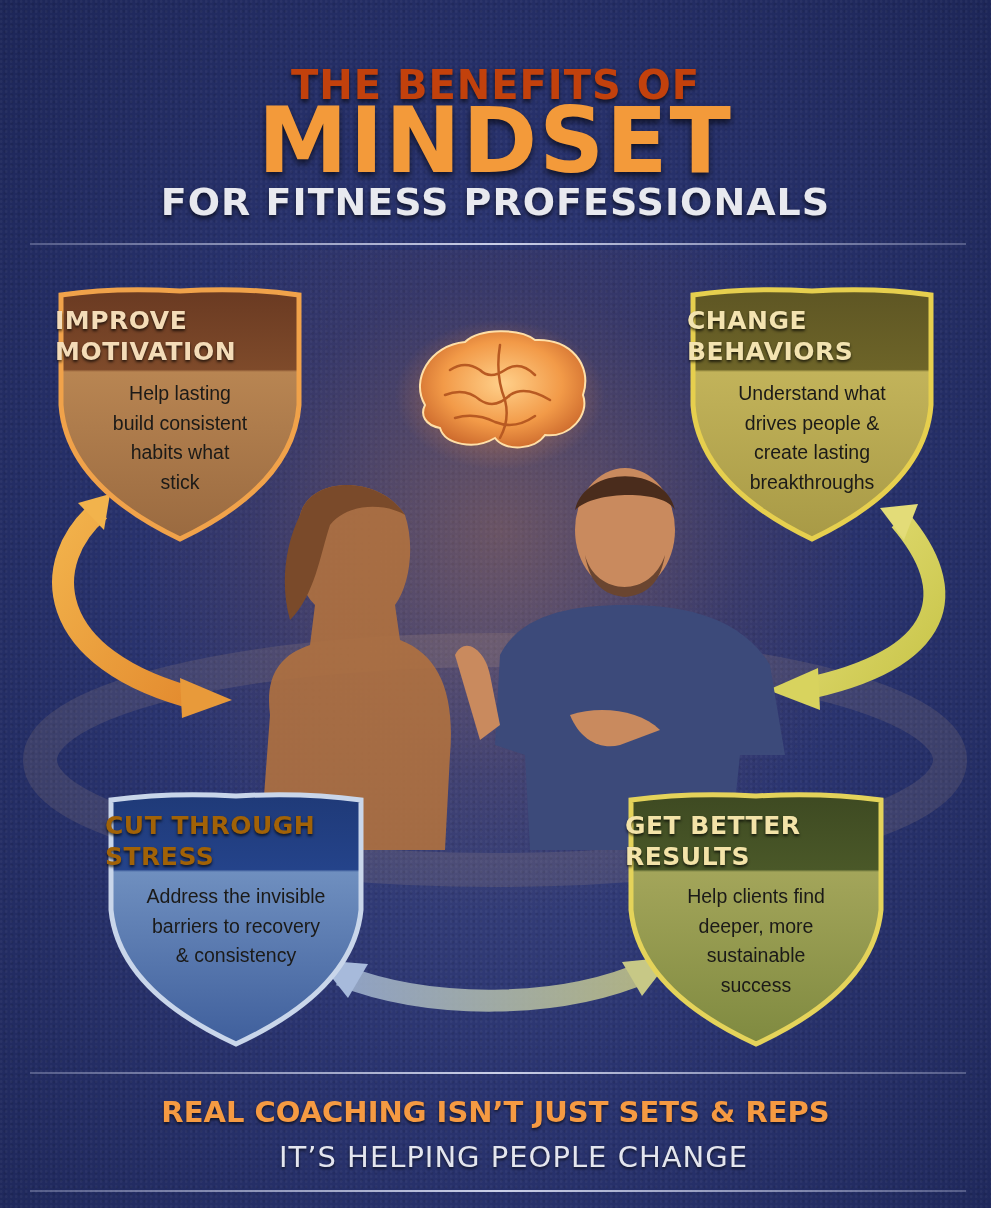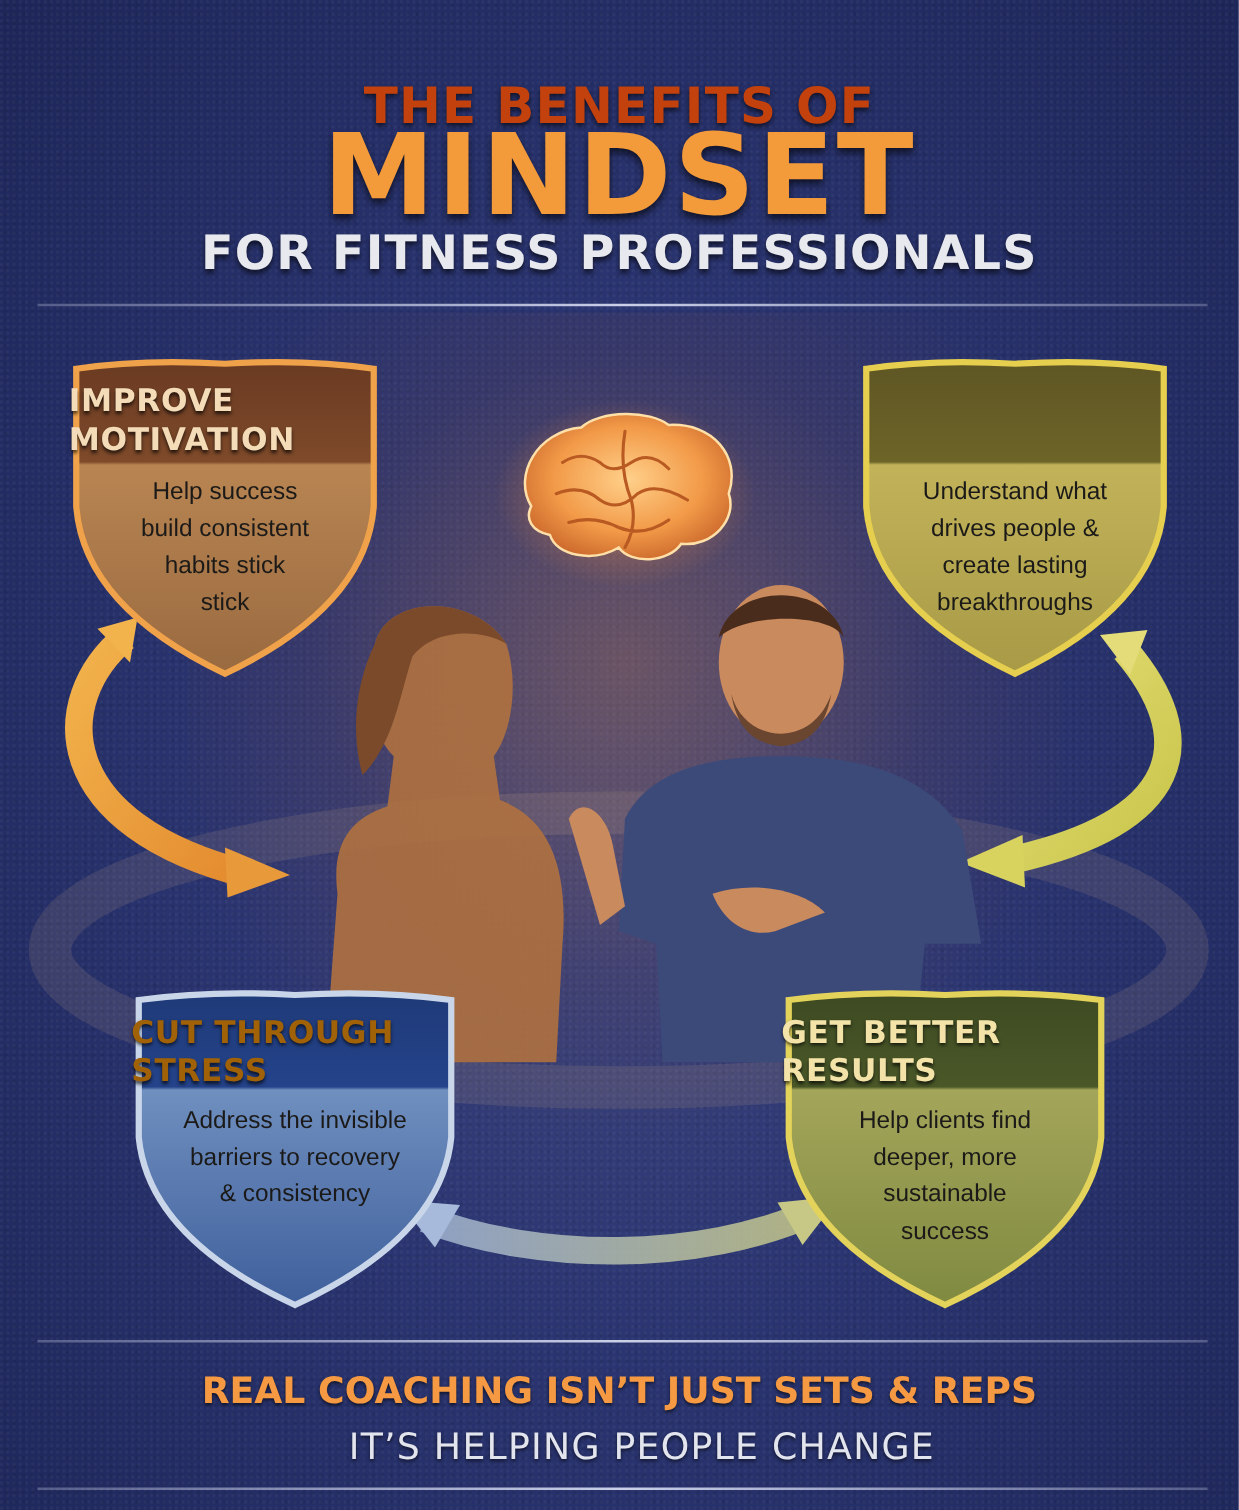--- a/index.html
+++ b/index.html
@@ -147,39 +147,43 @@
           <stop offset="1" stop-color="#9a6a40"></stop>
         </linearGradient>
       </defs>
     <path d="M6,10 Q60,2 125,6 Q190,2 244,10 L244,120 Q238,200 125,254 Q12,200 6,120 Z" fill="url(#s1)" stroke="#f0a24a" stroke-width="5"></path>
   </svg>
   <div class="title" style="color:#f4dcb8">
     <span class="line">IMPROVE</span>
     <span class="line">MOTIVATION</span>
   </div>
   <div class="desc">
-    <span class="line">Help success</span>
+    <span class="line">Help lasting</span>
     <span class="line">build consistent</span>
-    <span class="line">habits stick</span>
+    <span class="line">habits what</span>
     <span class="line">stick</span>
   </div>
 </div>
 
 <div class="shield" style="left:687px; top:285px;">
   <svg viewBox="0 0 250 260" width="250" height="260">
     <defs>
         <linearGradient id="s2" x1="0" y1="0" x2="0" y2="1">
           <stop offset="0" stop-color="#5e5624"></stop>
           <stop offset="0.32" stop-color="#6d6428"></stop>
           <stop offset="0.33" stop-color="#c2b35a"></stop>
           <stop offset="1" stop-color="#a89a46"></stop>
         </linearGradient>
       </defs>
     <path d="M6,10 Q60,2 125,6 Q190,2 244,10 L244,120 Q238,200 125,254 Q12,200 6,120 Z" fill="url(#s2)" stroke="#e6cf4e" stroke-width="5"></path>
   </svg>
+  <div class="title" style="color:#f3e3b0">
+    <span class="line">CHANGE</span>
+    <span class="line">BEHAVIORS</span>
+  </div>
   <div class="desc">
     <span class="line">Understand what</span>
     <span class="line">drives people &amp;</span>
     <span class="line">create lasting</span>
     <span class="line">breakthroughs</span>
   </div>
 </div>
 
 <div class="shield" style="left:105px; top:790px; width:262px;">
   <svg viewBox="0 0 262 260" width="262" height="260">

